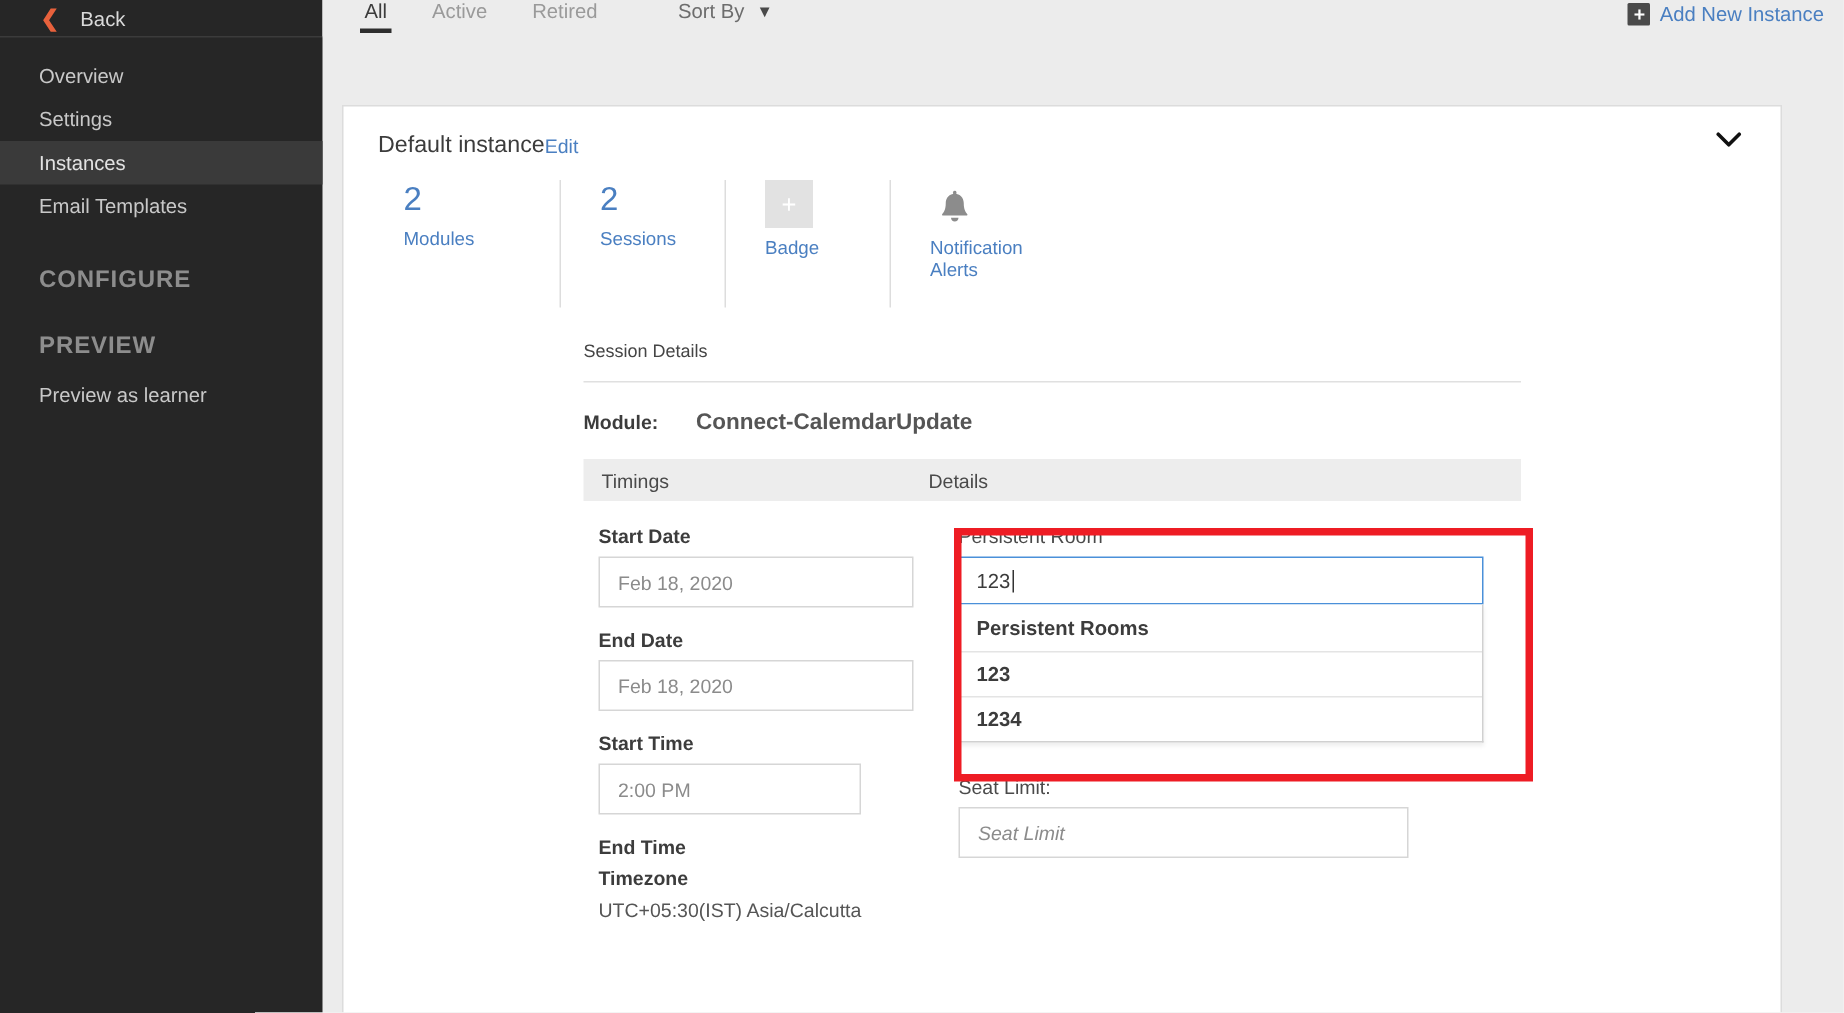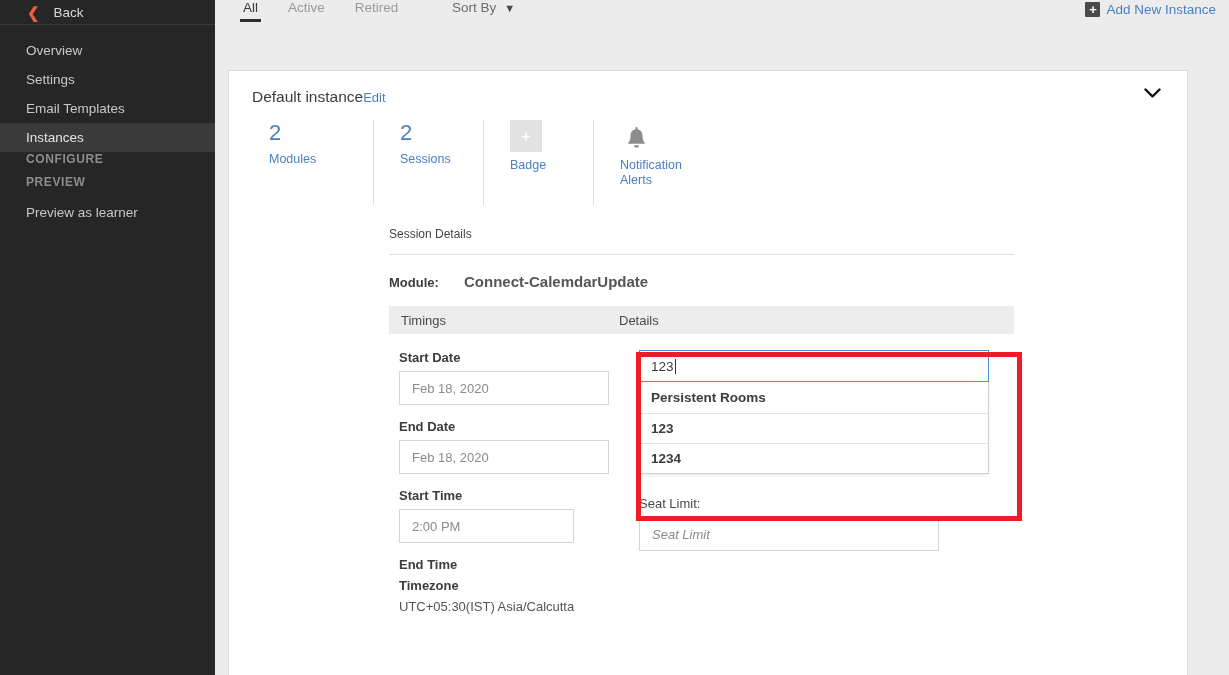--- a/index.html
+++ b/index.html
@@ -45,23 +45,24 @@
     font-size: 13.5px;
     cursor: pointer;
   }
   .nav-item.active {
     background: #3a3a3a;
     color: #e3e3e3;
   }
   .nav-section {
     padding-left: 26px;
     color: #8d8d8d;
-    font-size: 12px;
+    font-size: 16px;
     font-weight: bold;
     letter-spacing: 0.6px;
+    margin-top: 26px;
     margin-bottom: 9px;
   }
 
   
   #topbar {
     position: absolute; left: 215px; top: 0;
     width: 1014px; height: 25px;
     background: #ececec;
   }
   .tabs {
@@ -288,25 +289,25 @@
       <span class="back-label">Back</span>
     </div>
 
     <div class="nav-list">
       <div class="nav-item">
         <span>Overview</span>
       </div>
       <div class="nav-item">
         <span>Settings</span>
       </div>
+      <div class="nav-item active">
+        <span>Instances</span>
+      </div>
       <div class="nav-item">
         <span>Email Templates</span>
-      </div>
-      <div class="nav-item active">
-        <span>Instances</span>
       </div>
     </div>
 
     <div class="nav-section">CONFIGURE</div>
 
     <div class="nav-section">PREVIEW</div>
     <div class="nav-item">
       <span>Preview as learner</span>
     </div>
   </div>
@@ -397,20 +398,21 @@
           <div class="fld-label">Start Time</div>
           <div class="fld-input w175">2:00 PM</div>
 
           <div class="fld-label">End Time</div>
 
           <div class="fld-label">Timezone</div>
           <div style="font-size:13px;color:#555;">UTC+05:30(IST) Asia/Calcutta</div>
         </div>
 
         <div class="col-right">
+          <div class="fld-label light">Persistent Room</div>
 
           <div class="combo-wrap">
             <div class="combo-input">
               <span>123</span>
                 <span class="caretbar"></span>
             </div>
             <div class="combo-list">
               <div class="combo-group">Persistent Rooms</div>
               <div class="combo-opt">123</div>
               <div class="combo-opt">1234</div>

